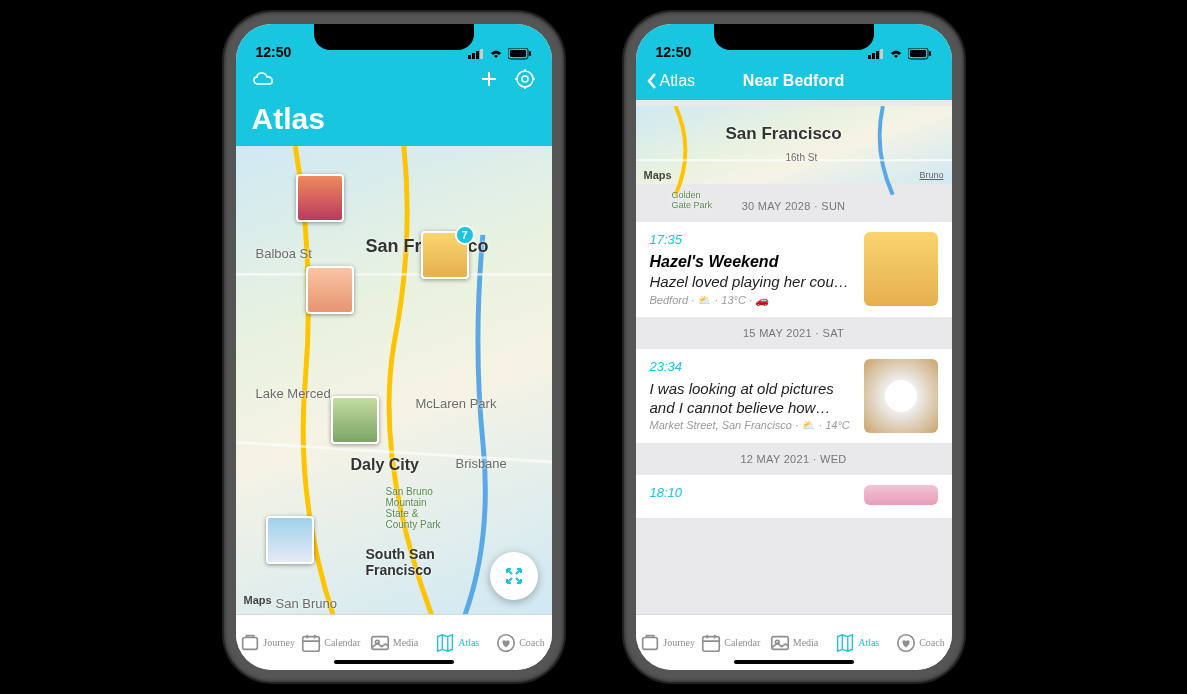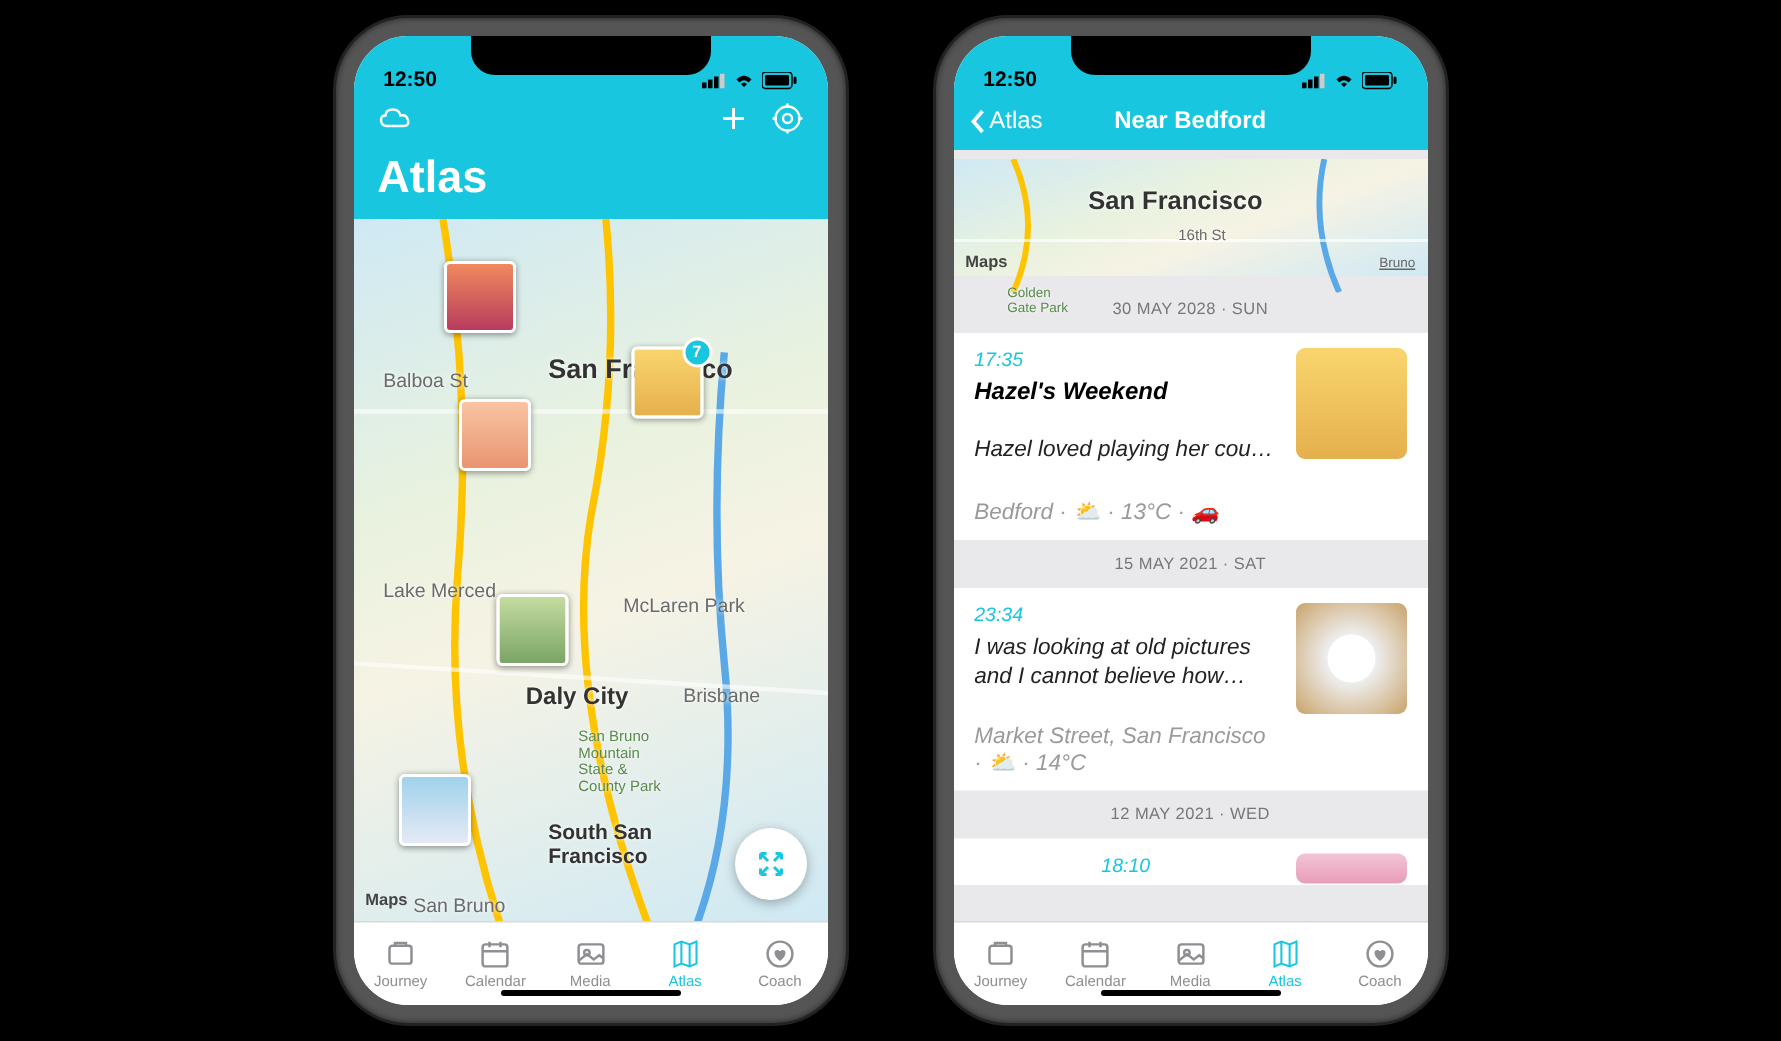--- a/index.html
+++ b/index.html
@@ -171,57 +171,58 @@
     gap:12px;
     font-style:italic;
   }
   .entry-body { flex:1; min-width:0; }
   .entry-time {
     color:#18C6DF;
     font-size:13px;
     font-weight:500;
     margin-bottom:6px;
   }
-  .entry-title { font-weight:700; font-size:16px; margin-bottom:20px;}
+  .entry-title { font-weight:700; font-size:16px; margin-bottom:2px;}
   .entry-text {
     font-size:15px;
     color:#222;
     line-height:1.25;
     white-space:nowrap;
     overflow:hidden;
     text-overflow:ellipsis;
   }
   .entry-text.wrap { white-space:normal; display:-webkit-box; -webkit-line-clamp:2; -webkit-box-orient:vertical; overflow:hidden; }
   .entry-meta {
-    font-size:15px;
+    font-size:11px;
     color:#9a9a9a;
-    margin-top:22px;
+    margin-top:2px;
   }
   .entry-thumb {
     width:74px; height:74px;
     background:#ddd;
     border-radius:6px;
     flex-shrink:0;
   }
 
   .tabbar {
     height:56px;
     background:#fff;
     border-top:1px solid #d8d8d8;
     display:flex;
   }
   .tab {
     flex:1;
     display:flex;
-    flex-direction:column;
+    flex-direction:row;
     align-items:center;
     justify-content:center;
     gap:2px;
     font-size:10px;
     color:#8e8e93;
+    font-family:Liberation Serif, serif;
   }
   .tab.active { color:#18C6DF; }
   .tab svg { width:22px; height:22px; }
   .home-ind {
     position:absolute;
     bottom:6px; left:50%; transform:translateX(-50%);
     width:120px; height:4px;
     background:#000;
     border-radius:3px;
     z-index:40;
@@ -440,21 +441,21 @@
       <div class="entry">
         <div class="entry-body">
           <div class="entry-time">23:34</div>
           <div class="entry-text wrap">I was looking at old pictures and I cannot believe how tiny…</div>
           <div class="entry-meta">Market Street, San Francisco · ⛅ · 14°C</div>
         </div>
         <div class="entry-thumb bg6"></div>
       </div>
 
       <div class="date-head">12 MAY 2021 · WED</div>
-      <div class="entry" style="padding-bottom:0;text-align:center;">
+      <div class="entry" style="padding-bottom:12px;">
         <div class="entry-body">
           <div class="entry-time">18:10</div>
         </div>
         <div class="entry-thumb bg7" style="height:20px;"></div>
       </div>
     </div>
 
     <div class="tabbar">
       <div class="tab">
         <svg viewBox="0 0 24 24" fill="none" stroke="currentColor" stroke-width="1.8">

